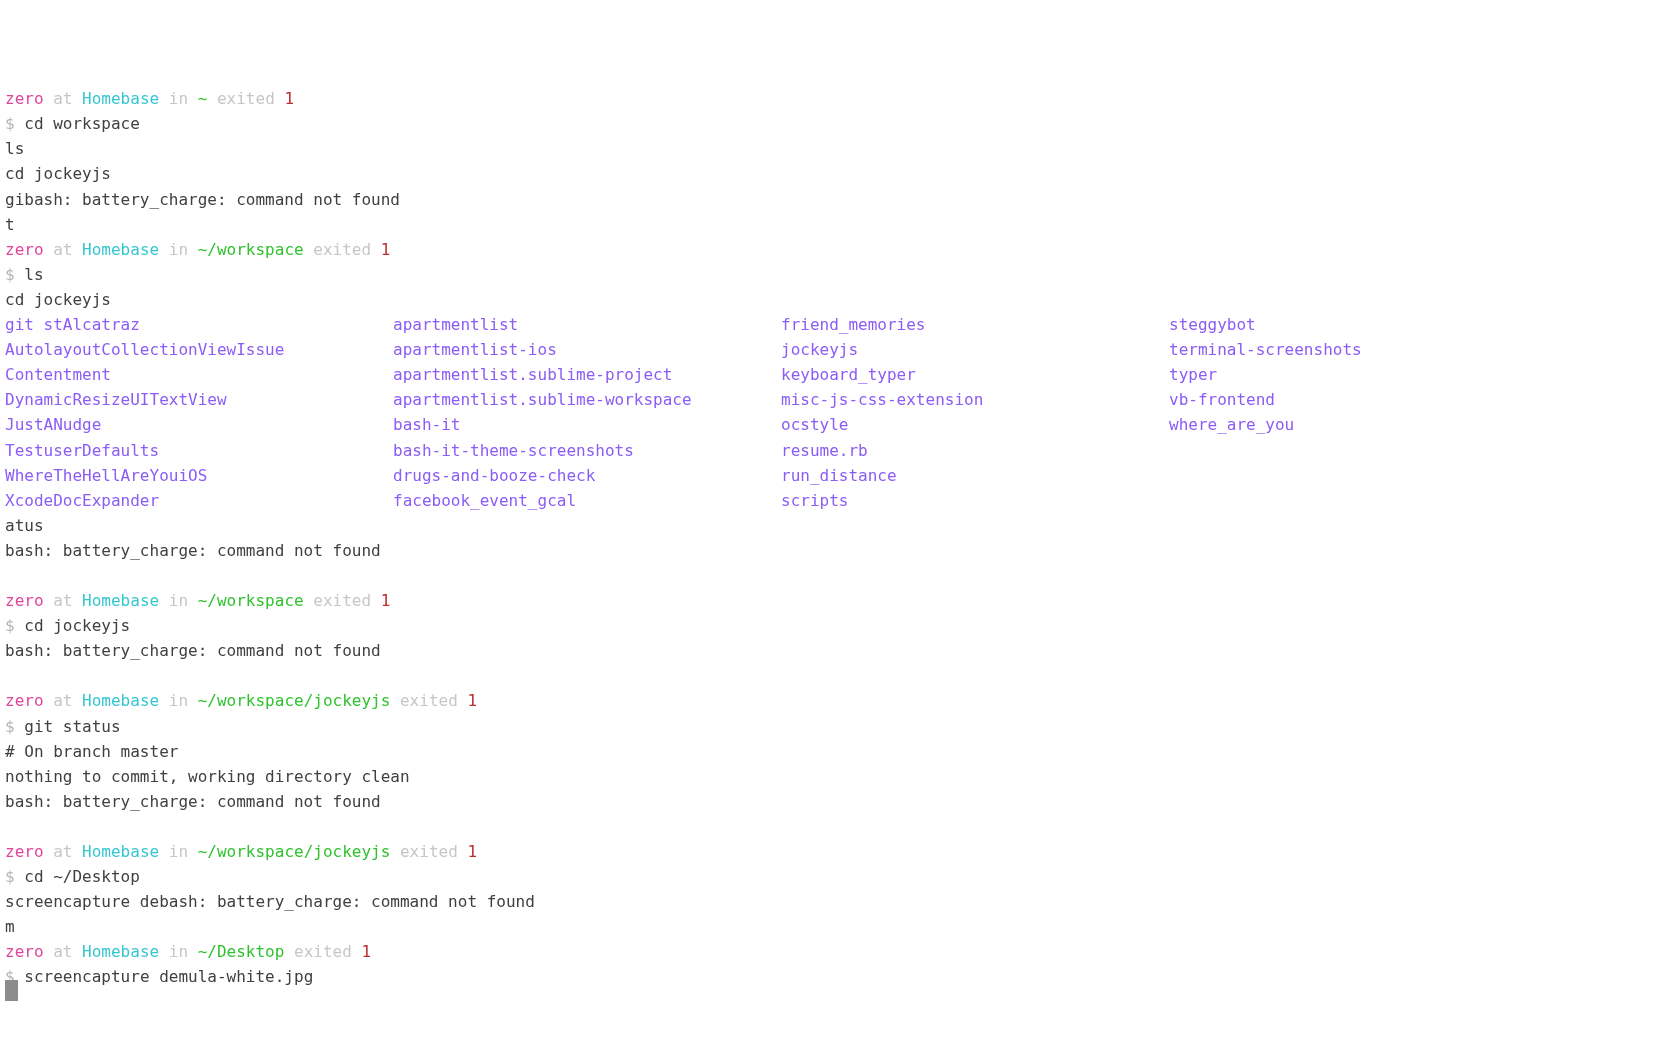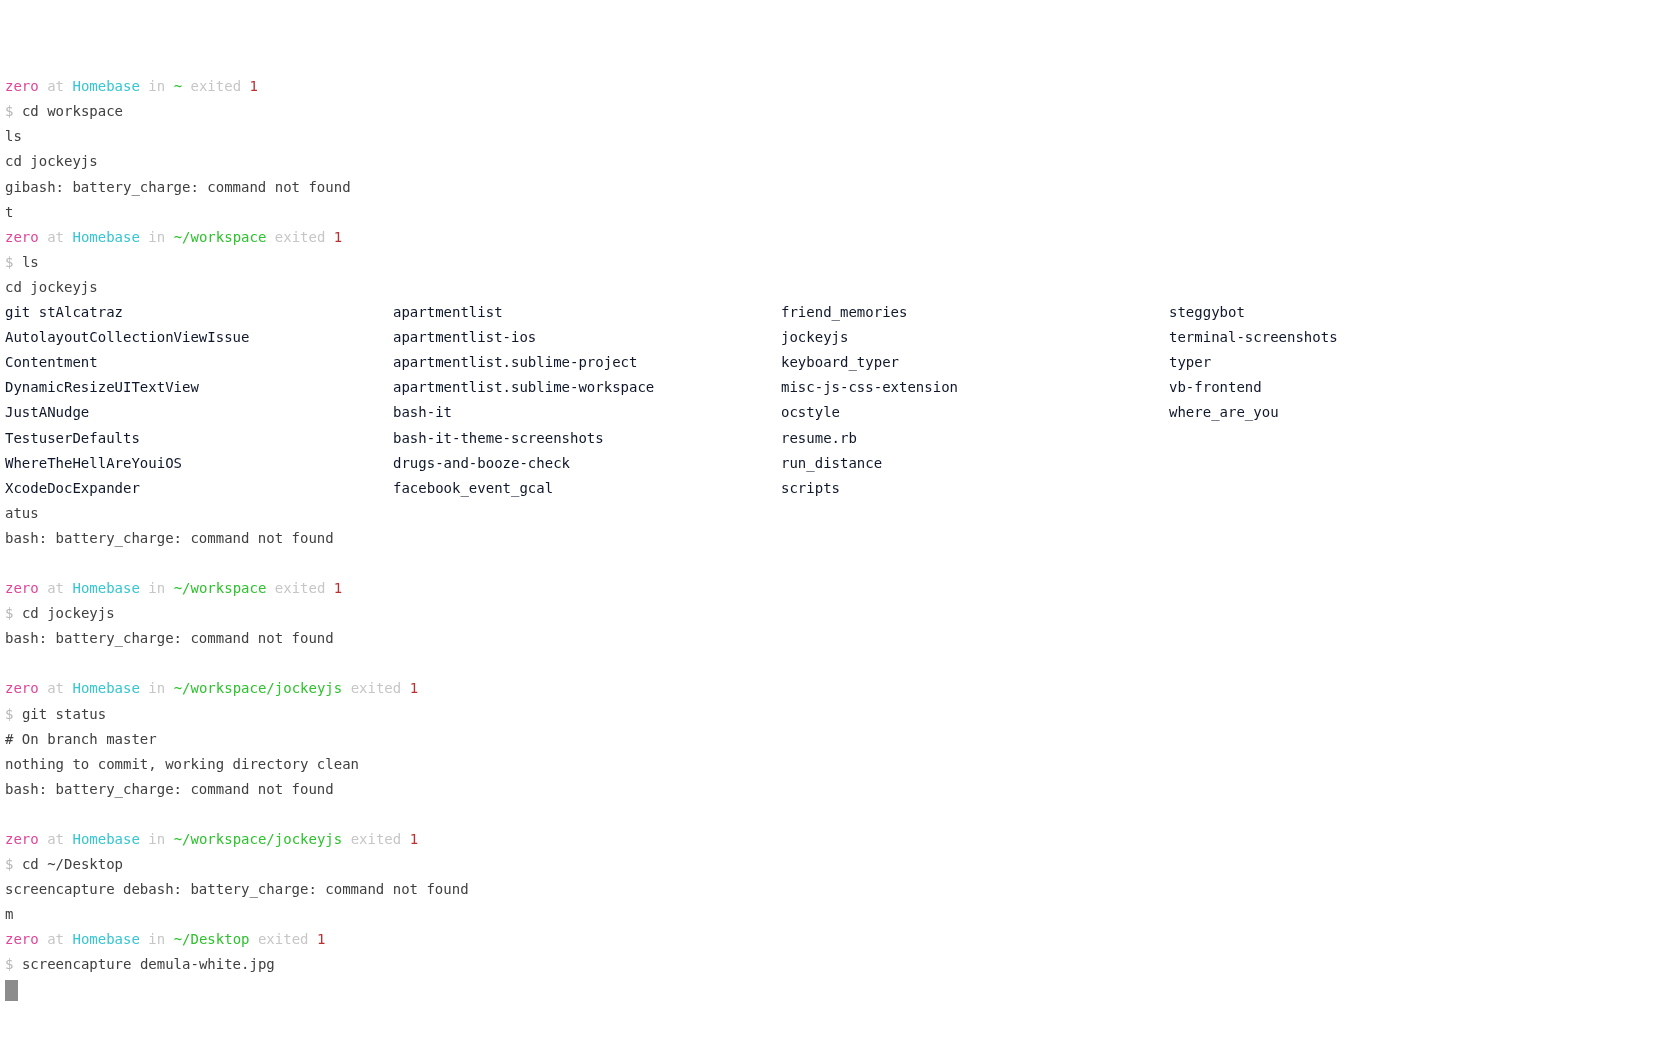--- a/index.html
+++ b/index.html
@@ -12,23 +12,23 @@
     width: 1680px;
     height: 1050px;
     overflow: hidden;
     font-family: "DejaVu Sans Mono", "Liberation Mono", monospace;
   }
   #terminal {
     position: relative;
     width: 1680px;
     height: 812px;
     background: #ffffff;
-    padding: 24px 0 0 5px;
+    padding: 36px 0 0 5px;
     box-sizing: border-box;
-    font-size: 14px;
+    font-size: 16px;
     line-height: 25.1px;
     letter-spacing: 0px;
     white-space: pre;
     color: #000000;
   }
   .line {
     height: 25.1px;
     white-space: pre;
     font-family: "DejaVu Sans Mono", "Liberation Mono", monospace;
   }
@@ -43,21 +43,21 @@
   .c-sigil  { color: #b6b6b6; }
   .c-out    { color: #404040; }
 
   
   .ls-row { display: block; height: 25.1px; white-space: pre; }
   .ls-col {
     display: inline-block;
     width: 388px;
     vertical-align: top;
     white-space: pre;
-    color: #0f172a;
+    color: #8b5cf6;
     overflow: visible;
   }
   .ls-col.last { width: auto; text-align: center; }
 
   #cursor {
     position: absolute;
     left: 5px;
     top: 962px;
     width: 13px;
     height: 21px;

